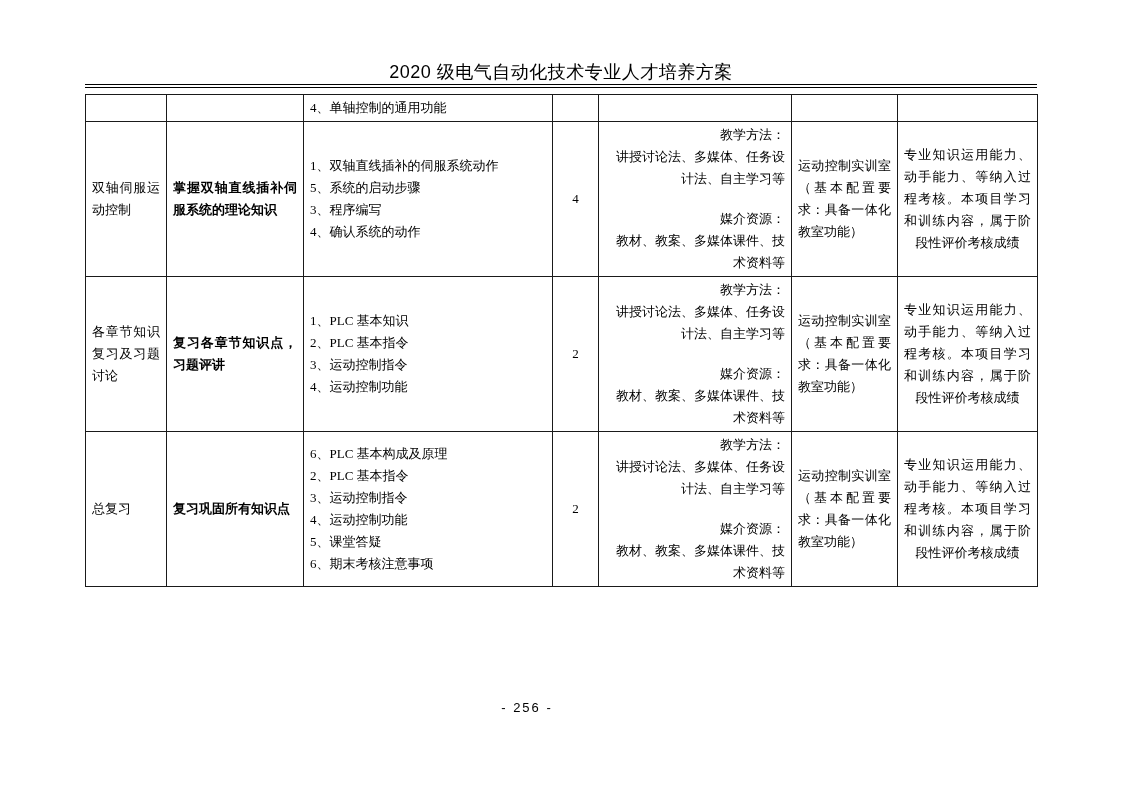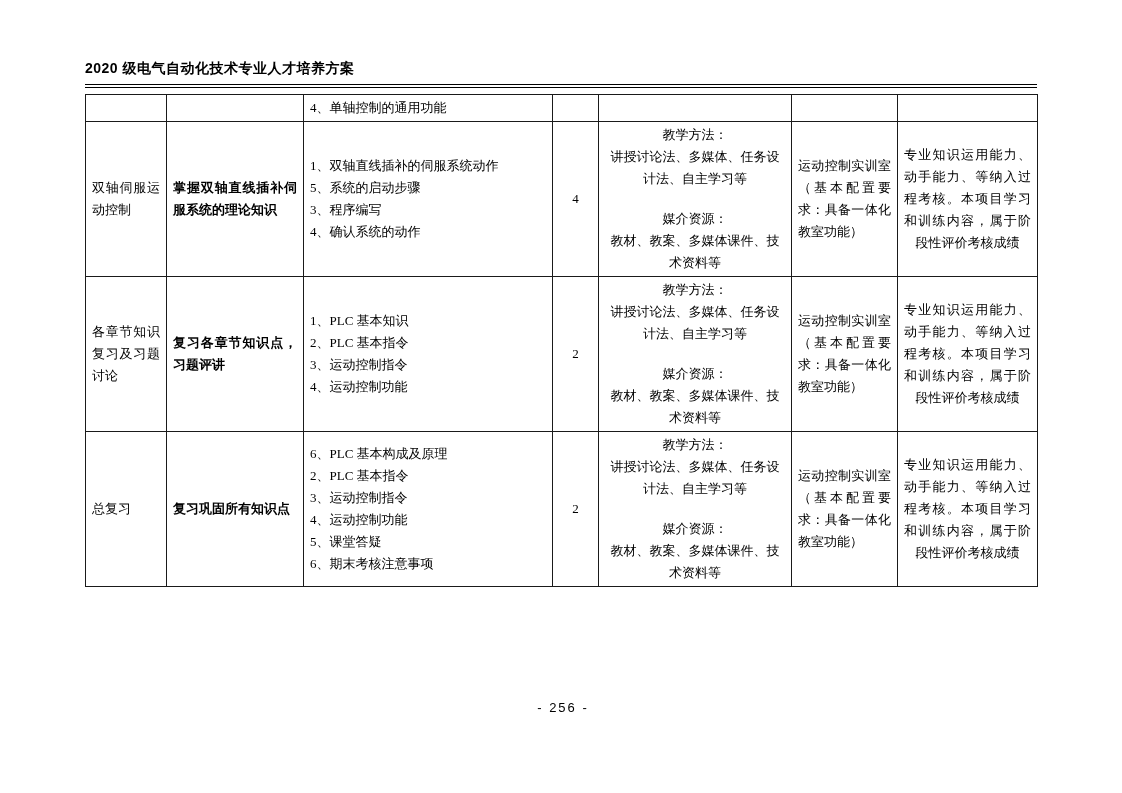--- a/index.html
+++ b/index.html
@@ -14,23 +14,24 @@
     background: #ffffff;
     overflow: hidden;
     font-family: "Liberation Serif", "DejaVu Serif", serif;
     color: #000000;
   }
   .doc-title {
     position: absolute;
     top: 60px;
     left: 85px;
     width: 952px;
+    text-align: center;
     font-family: "Liberation Sans", "DejaVu Sans", sans-serif;
-    font-weight: bold;
-    font-size: 14px;
+    font-weight: normal;
+    font-size: 18px;
     letter-spacing: 0.5px;
     color: #000000;
   }
   .double-rule {
     position: absolute;
     top: 84px;
     left: 85px;
     width: 952px;
     height: 1.5px;
     border-top: 1.5px solid #000;
@@ -66,21 +67,21 @@
   td.cell-content {
     padding: 2px 6px 2px 10px;
     text-align: left;
   }
   td.cell-hours {
     text-align: center;
   }
   td.cell-methods {
     padding: 4px 6px 4px 9px;
     line-height: 20px;
-    text-align: center;
+    text-align: right;
   }
   td.cell-venue {
     text-align: justify;
     text-justify: inter-ideograph;
     line-height: 23px;
     padding: 2px 9px;
   }
   td.cell-assess {
     text-align: justify;
     text-align-last: center;
@@ -97,21 +98,20 @@
   .page-footer {
     position: absolute;
     top: 700px;
     left: 0;
     width: 1054px;
     text-align: center;
     font-family: "Liberation Sans", "DejaVu Sans", sans-serif;
     font-size: 13px;
     letter-spacing: 2px;
     color: #000000;
-    padding-left: 36px;
   }
 </style>
 </head>
 <body>
 
 <div class="page">
 
   <div class="doc-title">2020 级电气自动化技术专业人才培养方案</div>
   <div class="double-rule"></div>
 

